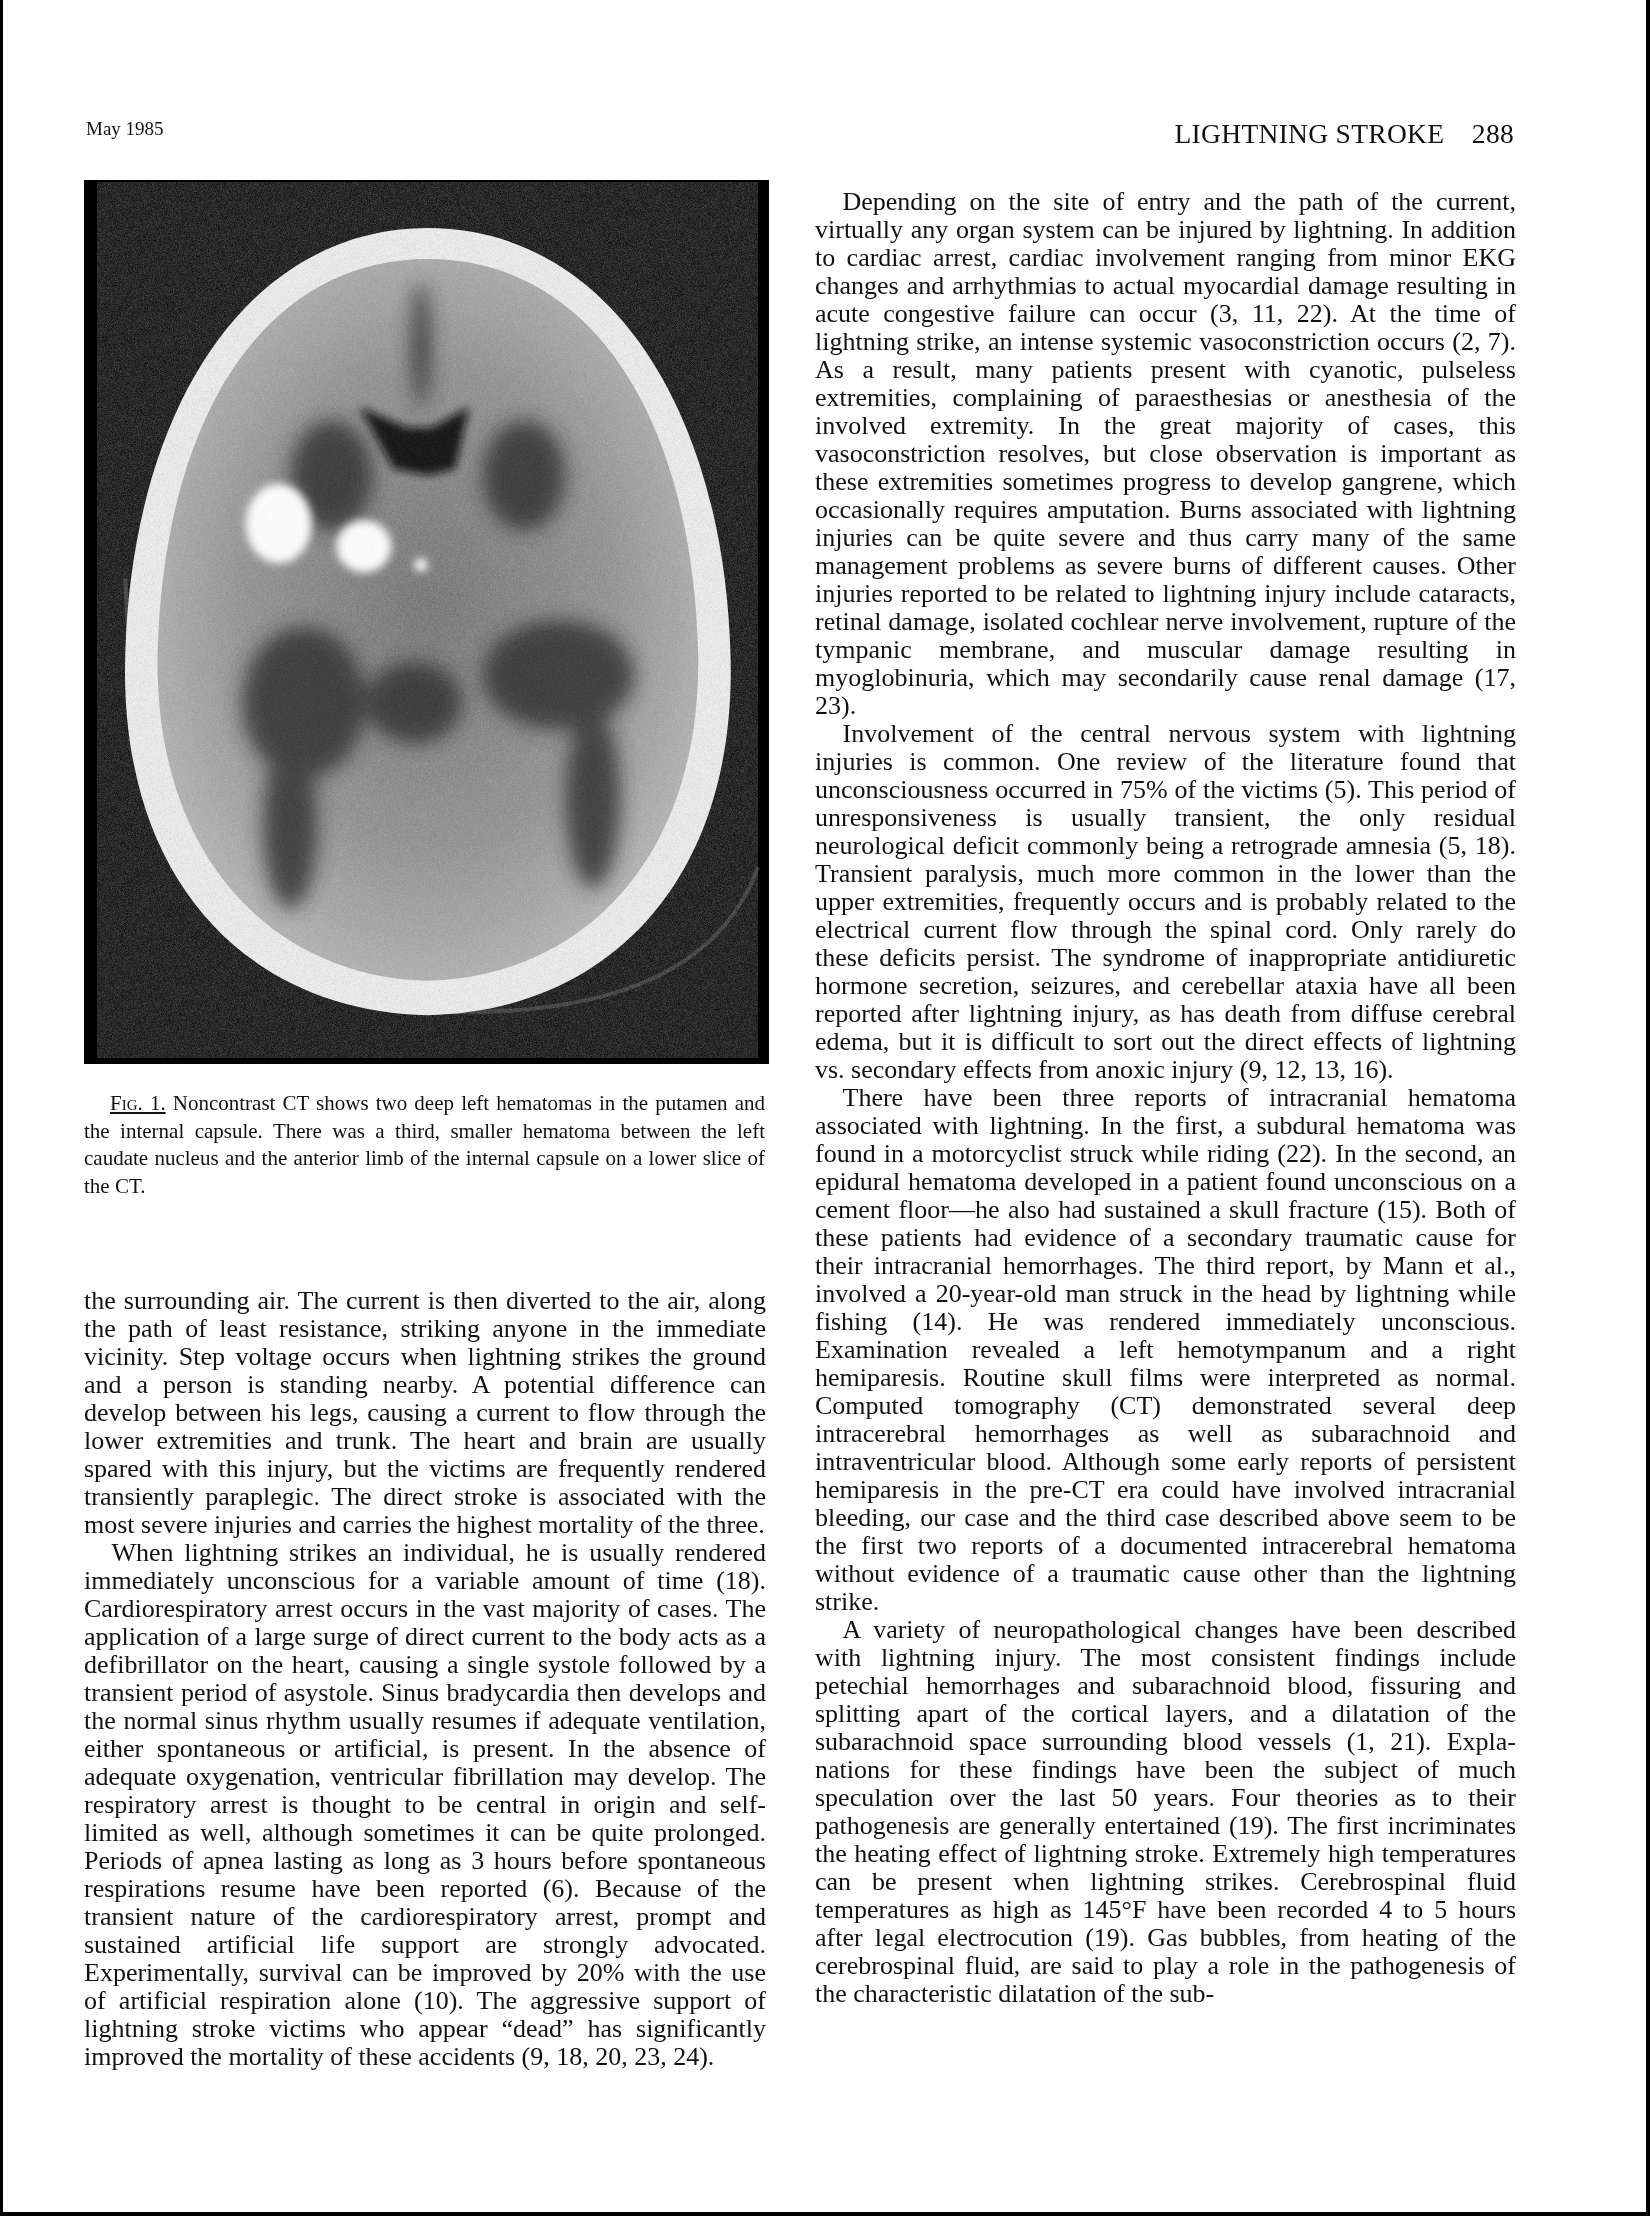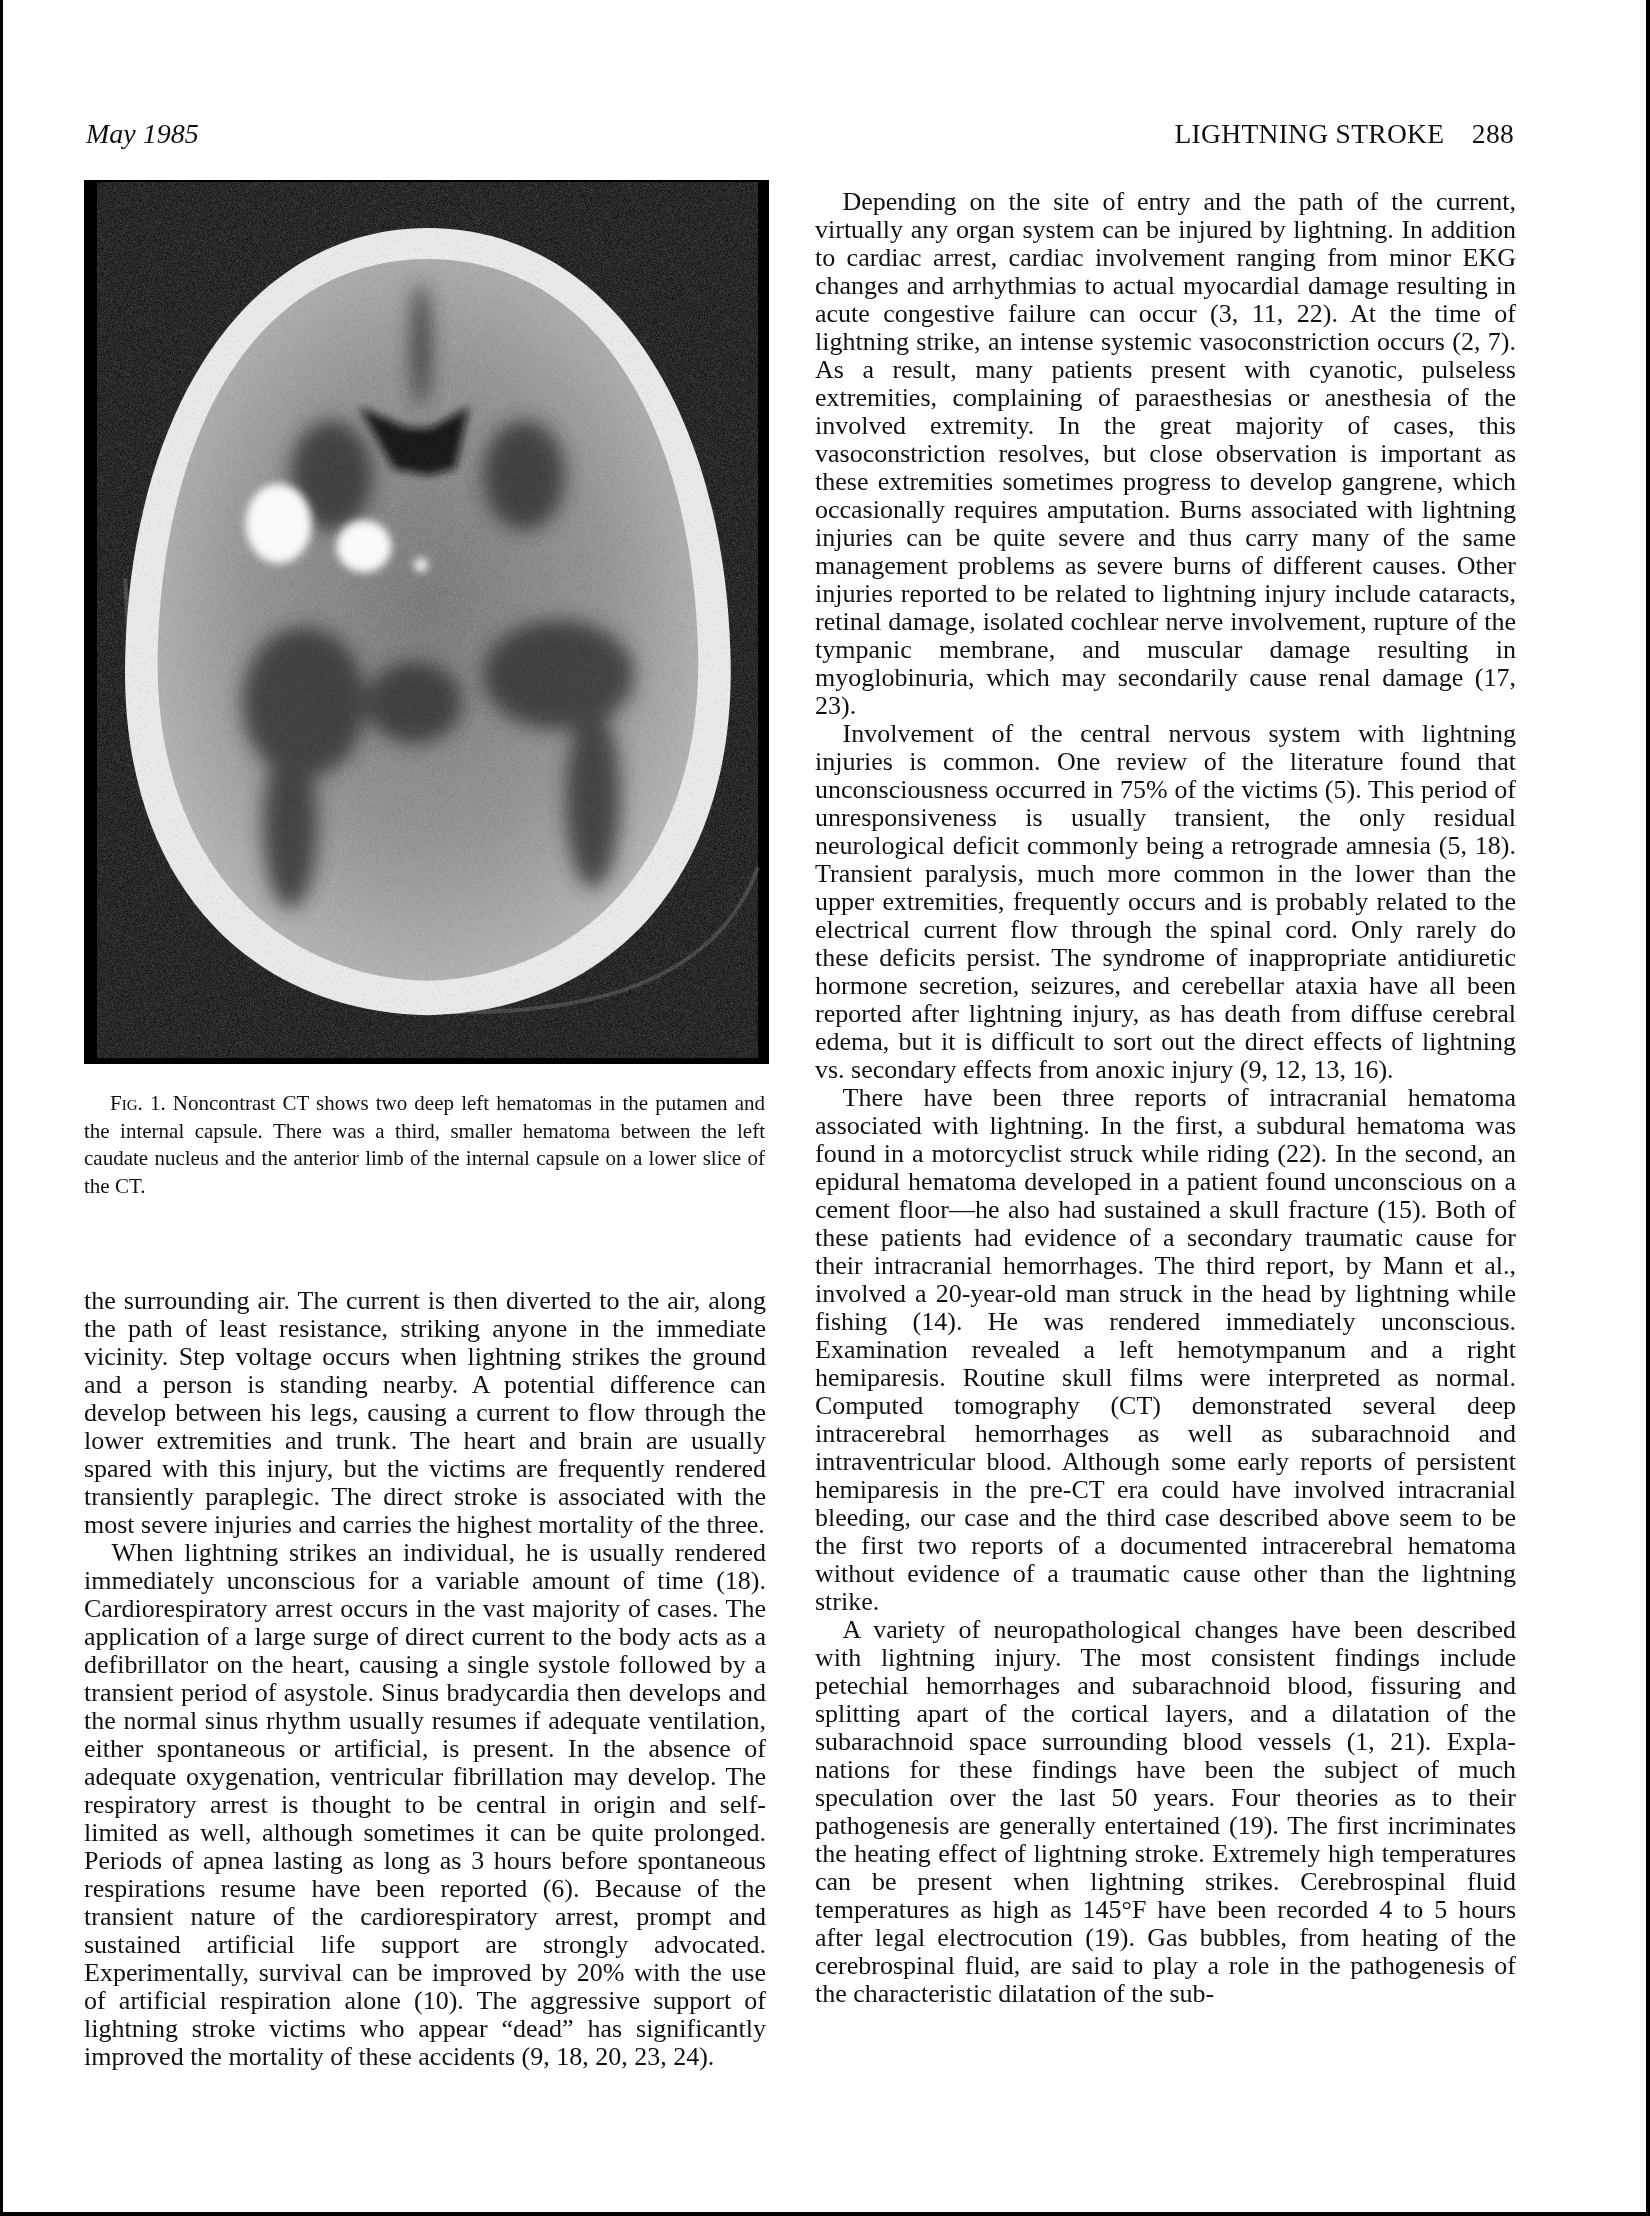--- a/index.html
+++ b/index.html
@@ -2,29 +2,29 @@
 <html style="font-size:11px"><head>
 <meta charset="utf-8">
 <style>
   html, body { margin: 0; padding: 0; background: #ffffff; }
   body { width: 1650px; height: 2216px; position: relative; overflow: hidden;
          font-family: "Liberation Serif", "DejaVu Serif", serif; color: #111; }
   .scan-border-left { position: absolute; left: 0; top: 0; width: 3.4px; height: 2216px; background: #000; }
   .scan-border-right { position: absolute; right: 0; top: 0; width: 4.1px; height: 2216px; background: #000; }
   .scan-border-bottom { position: absolute; left: 0; bottom: 0; width: 1650px; height: 4.1px; background: #000; }
 
-  .running-head-left { position: absolute; left: 86px; top: 118px; font-size: 28px; font-style: italic; }
+  .running-head-left { position: absolute; left: 86px; top: 118px; font-size: 19px; }
   .running-head-right { position: absolute; right: 136px; top: 118px; font-size: 27.5px; letter-spacing: 0.3px; }
   .running-head-right .page-number { margin-left: 27.5px; }
 
   .figure { position: absolute; left: 84px; top: 180px; width: 685px; height: 884px; background: #000; overflow: hidden; }
   .figure svg { width: 100%; height: 100%; display: block; }
 
   .caption { position: absolute; left: 84px; top: 1090px; width: 681px; font-size: 21px; line-height: 27.5px; text-align: justify; }
-  .caption .fig-label { font-variant: small-caps; }
+  .caption .fig-label { font-variant: small-caps; text-decoration: underline; }
   .caption p { margin: 0; text-indent: 26px; }
 
   .column { position: absolute; font-size: 26px; line-height: 28px; text-align: justify; hyphens: manual; }
   .column p { margin: 0; text-indent: 27.5px; }
   .column p.cont { text-indent: 0; }
   .col-left { left: 84px; top: 1287px; width: 682px; }
   .col-right { left: 815px; top: 188px; width: 701px; }
 </style>
 </head>
 <body>

